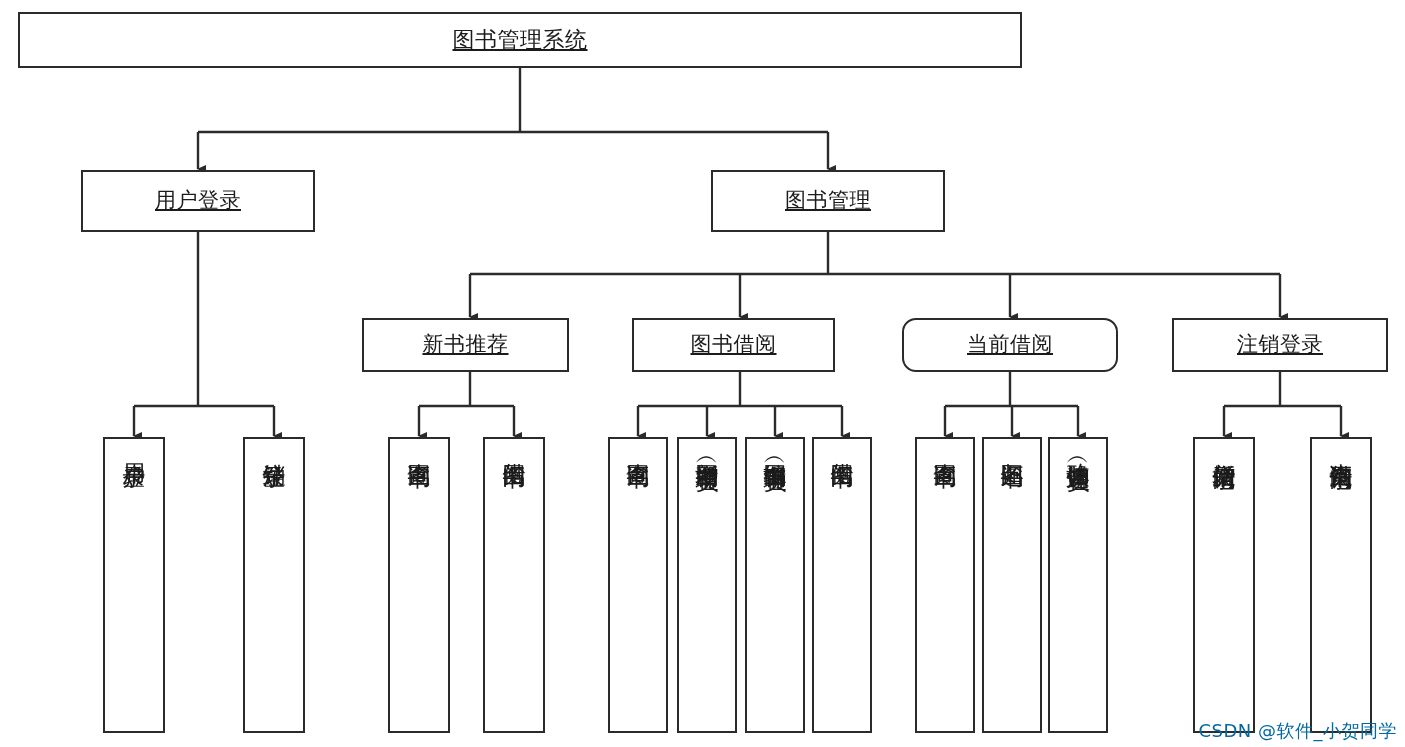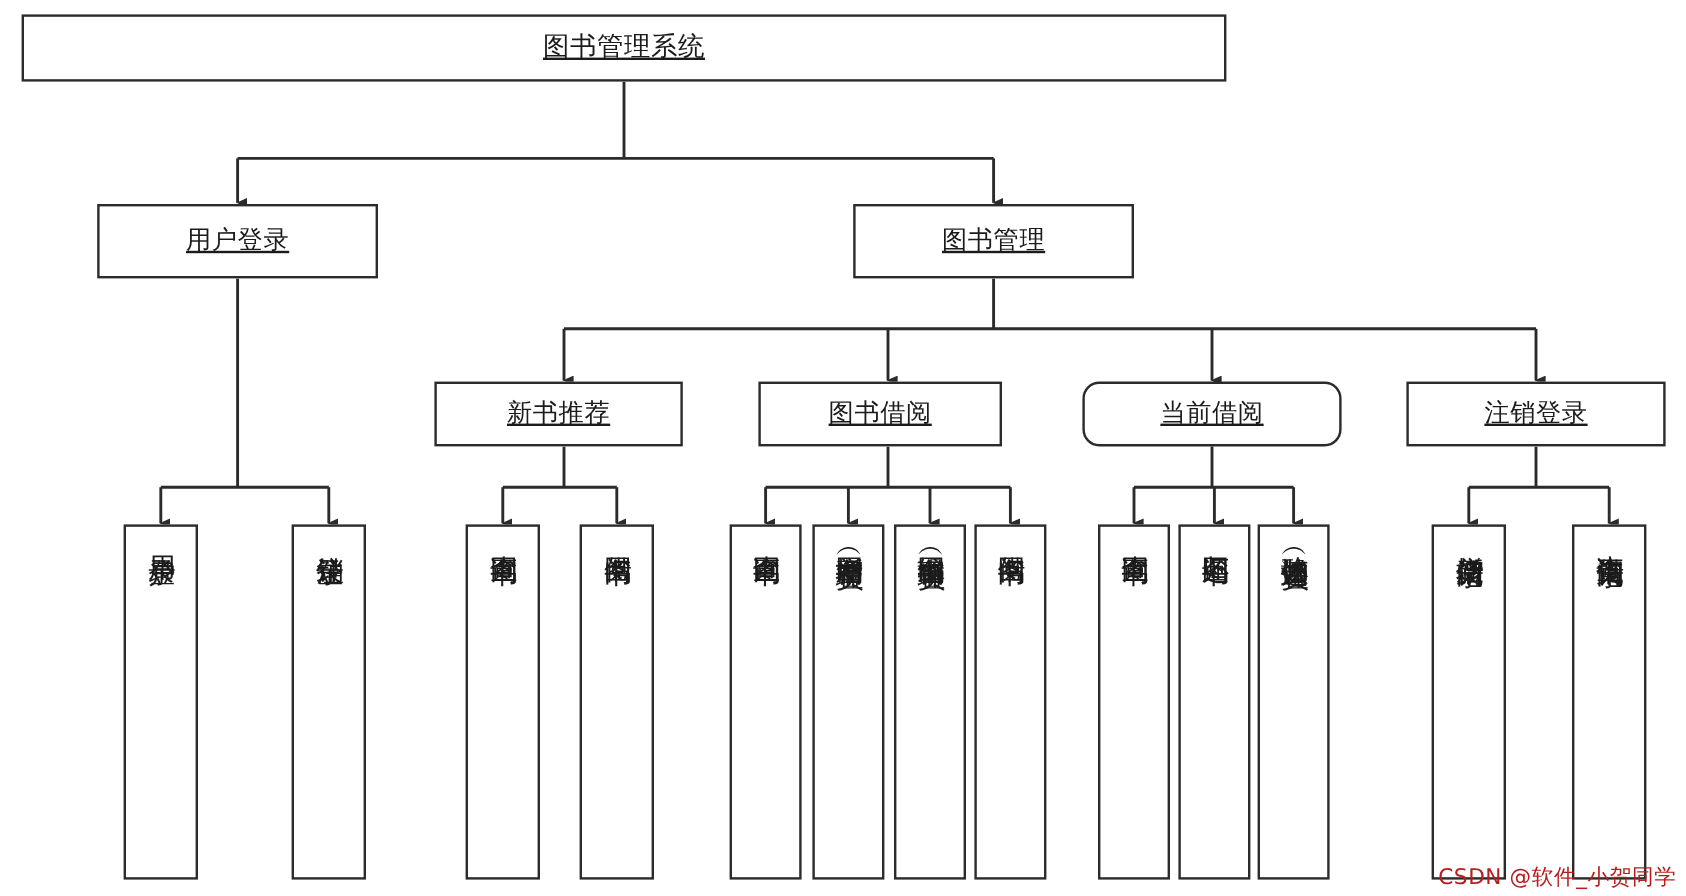--- a/index.html
+++ b/index.html
@@ -59,21 +59,21 @@
     font-size: 23px;
     letter-spacing: 1px;
     line-height: 1;
   }
   .node.root .label { font-size: 22px; }
   .watermark {
     position: absolute;
     right: 8px;
     bottom: 4px;
     font-size: 18px;
-    color: #b91c1c;
+    color: #0369a1;
     letter-spacing: 0.5px;
     white-space: nowrap;
     user-select: none;
     margin-left: 45px;
   }
 </style>
 </head>
 <body>
 
 <div id="diagram-root">

